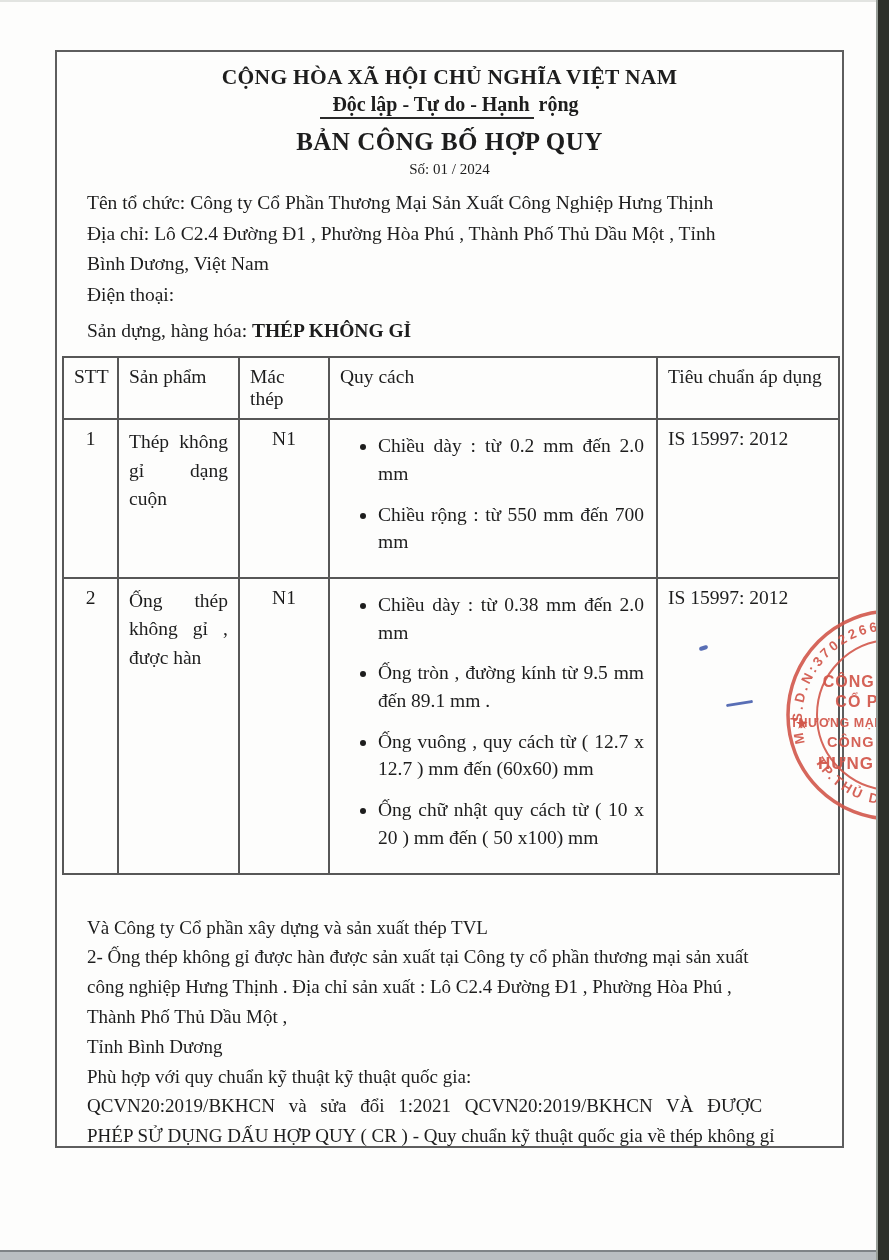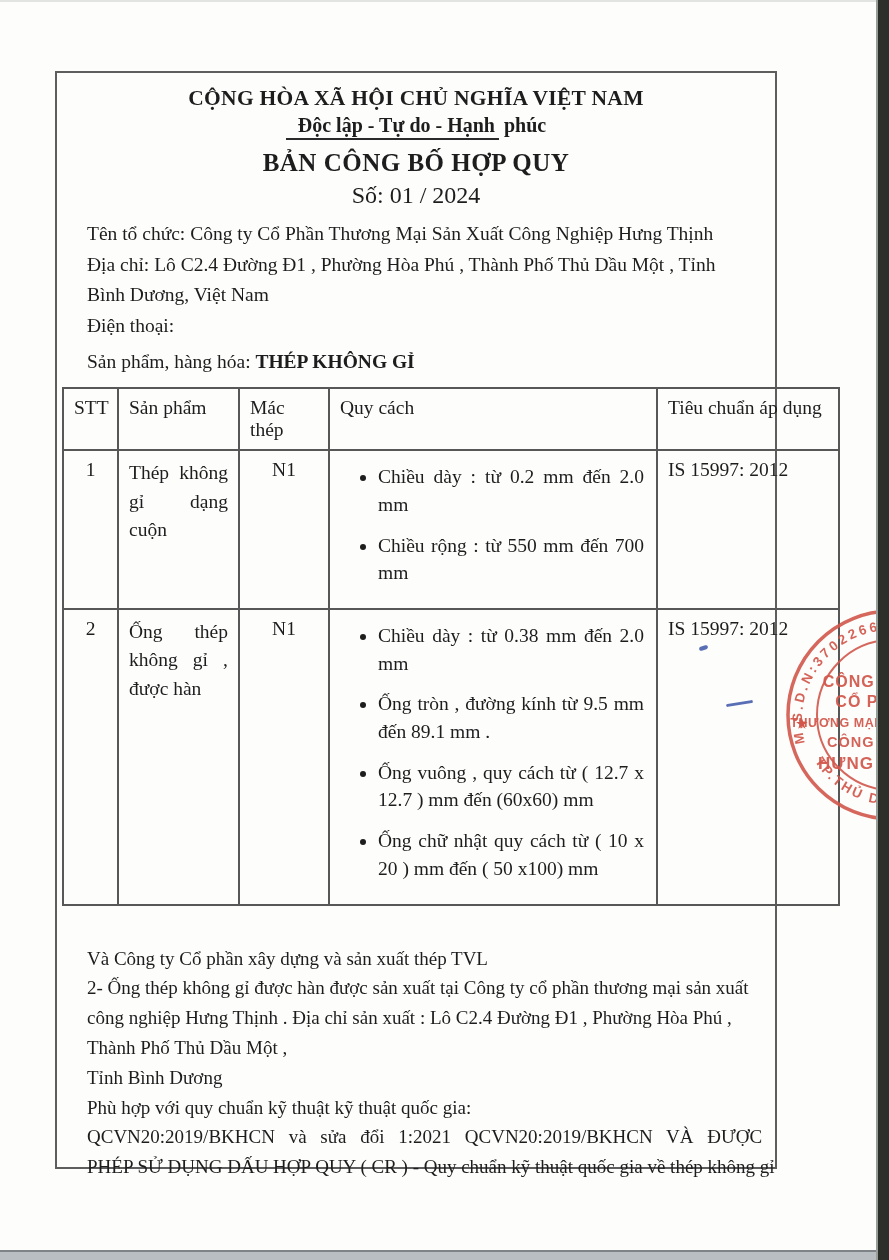--- a/index.html
+++ b/index.html
@@ -6,29 +6,29 @@
   .page{
     position:relative; width:889px; height:1260px; margin:0 auto;
     background:#fdfdfc; overflow:hidden;
     font-family:"Liberation Serif", serif; color:#1d1d1d;
   }
   .edge-top{position:absolute;left:0;top:0;width:100%;height:2px;background:#e2e4e1;}
   .edge-right{position:absolute;right:0;top:0;width:11px;height:1260px;background:#2d302a;border-left:2px solid #979d97;z-index:30;}
   .edge-bottom{position:absolute;left:0;bottom:0;width:889px;height:8px;background:#b9bec2;border-top:2px solid #7e8387;z-index:25;}
 
   .frame{
-    position:absolute; left:55px; top:71px; width:722px; height:1098px;
+    position:absolute; left:55px; top:50px; width:789px; height:1098px;
     border:2px solid #5e5e5e; box-sizing:border-box;
   }
   .nat-title{margin-top:13px;text-align:center;font-weight:bold;font-size:21.5px;letter-spacing:.3px;}
   .motto{text-align:center;font-weight:bold;font-size:20px;margin-top:3px;}
   .motto-u{border-bottom:2.5px solid #2a2a2a;padding:0 4px 2px 12px;}
   .motto-t{padding-left:5px;}
   .doc-title{margin-top:12px;text-align:center;font-weight:bold;font-size:25px;letter-spacing:.5px;}
-  .doc-number{margin-top:5px;text-align:center;font-size:24px;}
+  .doc-number{margin-top:5px;text-align:center;font-size:15px;}
 
   .info{margin:10px 6px 0 30px;font-size:19.5px;line-height:1.5;}
   .info p{margin:0 0 2px 0;}
   .info .addr{width:665px;}
   .info .phone{margin-bottom:7px;}
   .ind{margin-left:7px;}
   .bold{font-weight:bold;}
 
   table.spec{margin:11px 0 0 5px;border-collapse:collapse;table-layout:fixed;width:776px;}
   table.spec th, table.spec td{
@@ -66,31 +66,31 @@
 </head>
 <body>
 
 <div class="page">
   <div class="edge-top"></div>
 
   <div class="frame">
 
     <div class="nat-title">CỘNG HÒA XÃ HỘI CHỦ NGHĨA VIỆT NAM</div>
     <div class="motto">
-      <span class="motto-u">Độc lập - Tự do - Hạnh</span><span class="motto-t">phúc</span>
+      <span class="motto-u">Độc lập - Tự do - Hạnh</span><span class="motto-t">rộng</span>
     </div>
 
     <div class="doc-title">BẢN CÔNG BỐ HỢP QUY</div>
     <div class="doc-number">Số: 01 / 2024</div>
 
     <div class="info">
       <p>Tên tổ chức: Công ty Cổ Phần Thương Mại Sản Xuất Công Nghiệp Hưng Thịnh</p>
       <p class="addr">Địa chỉ: Lô C2.4 Đường Đ1 , Phường Hòa Phú , Thành Phố Thủ Dầu Một , Tỉnh Bình Dương, Việt Nam</p>
       <p class="phone">Điện thoại:</p>
-      <p class="ind"><span>Sản phẩm, hàng hóa: </span><span class="bold">THÉP KHÔNG GỈ</span></p>
+      <p class="ind"><span>Sản dựng, hàng hóa: </span><span class="bold">THÉP KHÔNG GỈ</span></p>
     </div>
 
     <table class="spec">
       <colgroup>
         <col style="width:55px">
           <col style="width:121px">
           <col style="width:90px">
           <col style="width:328px">
           <col style="width:182px">
       </colgroup>

